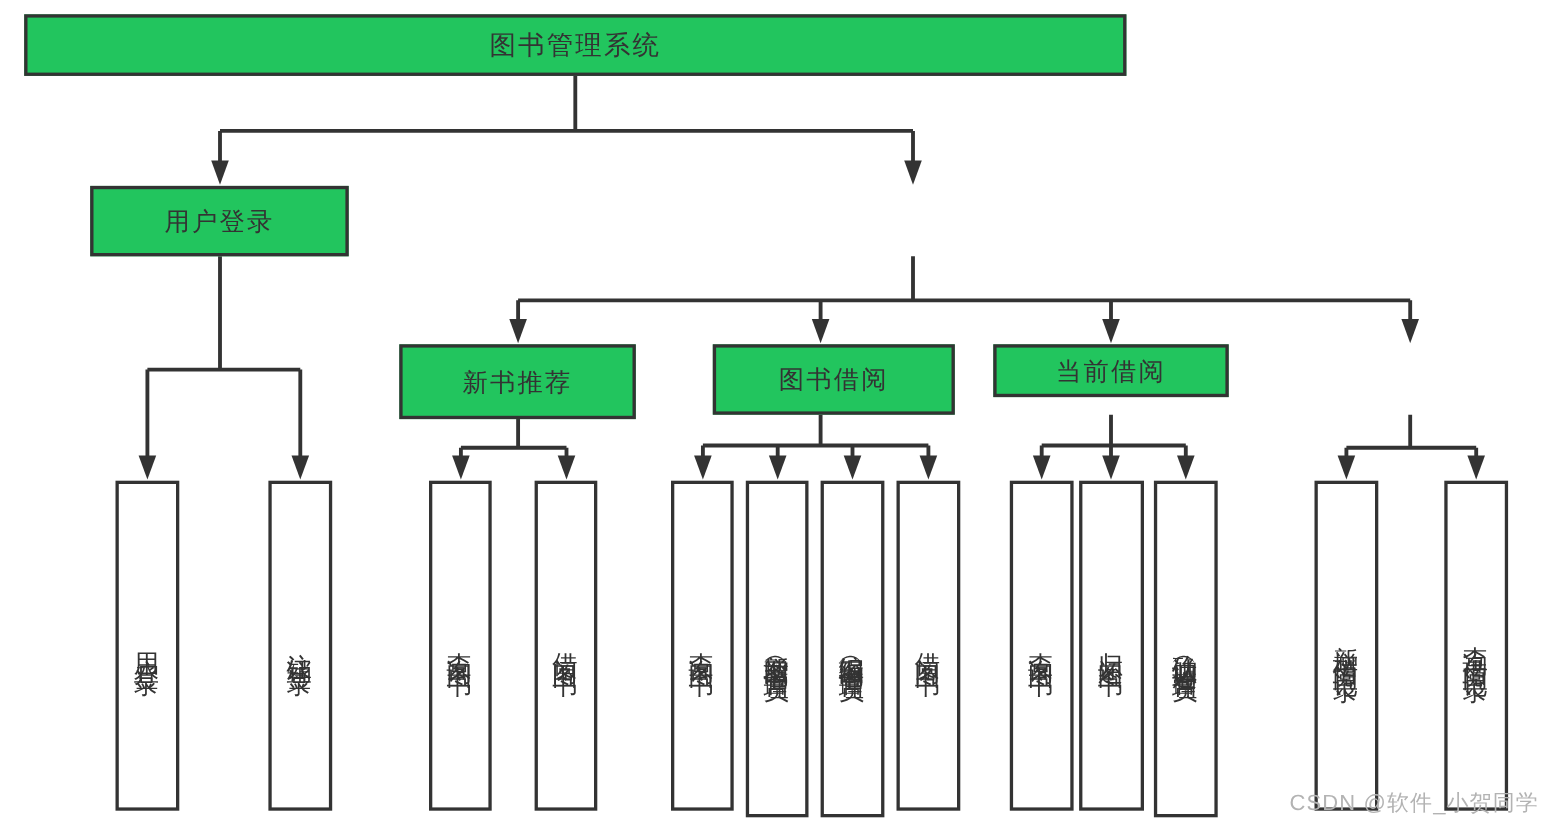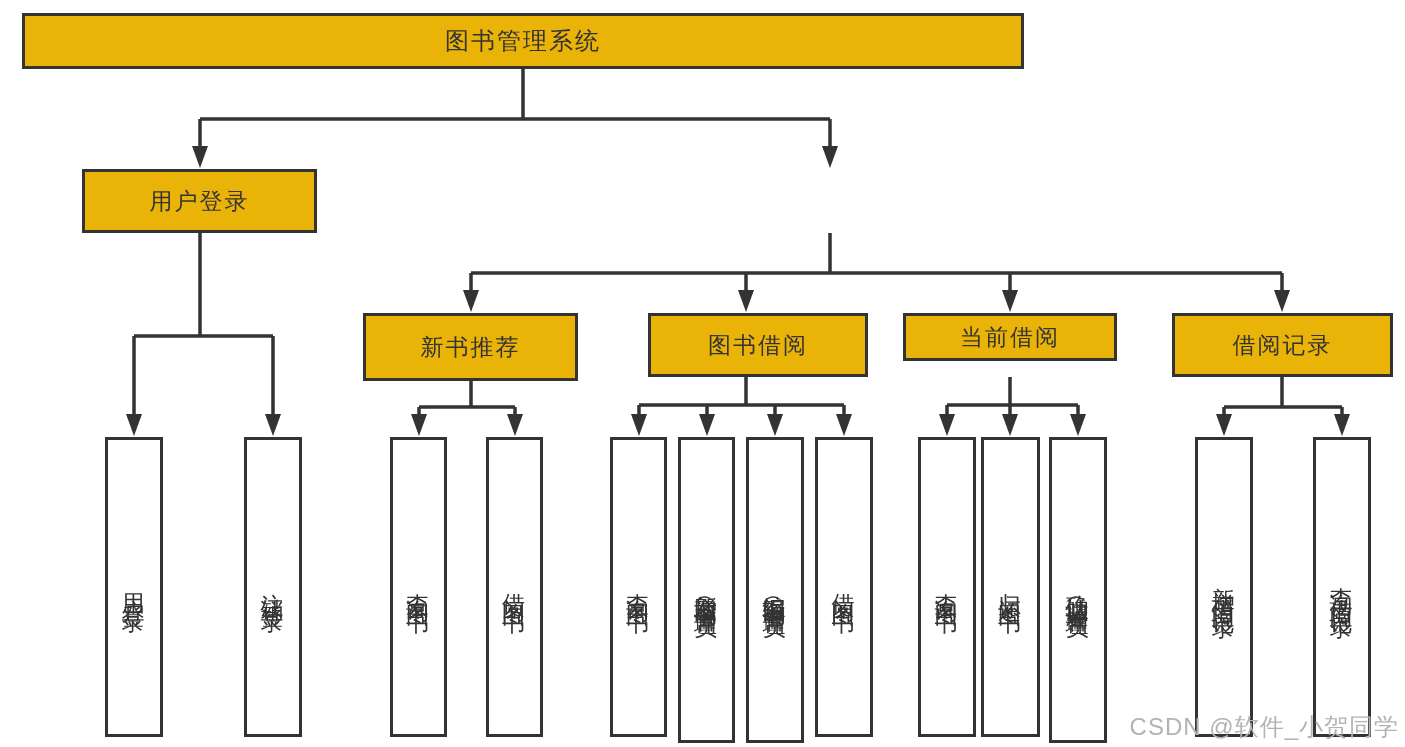--- a/index.html
+++ b/index.html
@@ -8,21 +8,21 @@
     width: 1405px;
     height: 747px;
     background: #ffffff;
     font-family: "Liberation Sans", "DejaVu Sans", sans-serif;
     overflow: hidden;
   }
   .node {
     position: absolute;
     box-sizing: border-box;
     border: 3px solid #333333;
-    background: #eab308;
+    background: #22c55e;
     display: flex;
     align-items: center;
     justify-content: center;
     color: #333333;
     letter-spacing: 2px;
   }
   .root-node  { font-size: 24px; }
   .mid-node   { font-size: 23px; }
   .leaf {
     position: absolute;
@@ -40,21 +40,21 @@
     letter-spacing: 6px;
     color: #333333;
   }
   .leaf.tall { height: 306px; letter-spacing: 3px; }
   svg.wires { position: absolute; left: 0; top: 0; z-index: 0; }
   .node, .leaf { z-index: 1; }
   #watermark {
     position: absolute;
     right: 6px;
     bottom: 4px;
-    font-size: 24px;
+    font-size: 20px;
     color: #b3b3b3;
     letter-spacing: 1px;
     z-index: 2;
     white-space: nowrap;
   }
 </style>
 </head>
 <body>
 
 <div id="stage">
@@ -102,21 +102,20 @@
     </g>
   </svg>
 
   <div class="node root-node" style="left:22px; top:13px; width:1002px; height:56px;">图书管理系统</div>
 
   <div class="node mid-node" style="left:82px; top:169px; width:235px; height:64px;">用户登录</div>
 
   <div class="node mid-node" style="left:363px; top:313px; width:215px; height:68px;font-family:Liberation Serif, serif;">新书推荐</div>
   <div class="node mid-node" style="left:648px; top:313px; width:220px; height:64px;">图书借阅</div>
   <div class="node mid-node" style="left:903px; top:313px; width:214px; height:48px;">当前借阅</div>
-  <div class="node mid-node" style="left:1172px; top:313px; width:221px; height:64px;">借阅记录</div>
 
   <div class="leaf" style="left:105px; width:58px;">用户登录</div>
   <div class="leaf" style="left:244px; width:58px;">注销登录</div>
   <div class="leaf" style="left:390px; width:57px;">查询图书</div>
   <div class="leaf" style="left:486px; width:57px;">借阅图书</div>
   <div class="leaf" style="left:610px; width:57px;">查询图书</div>
   <div class="leaf tall" style="left:678px; width:57px;">新增图书（管理员）</div>
   <div class="leaf tall" style="left:746px; width:58px;">编辑图书（管理员）</div>
   <div class="leaf" style="left:815px; width:58px;">借阅图书</div>
   <div class="leaf" style="left:918px; width:58px;">查询图书</div>

